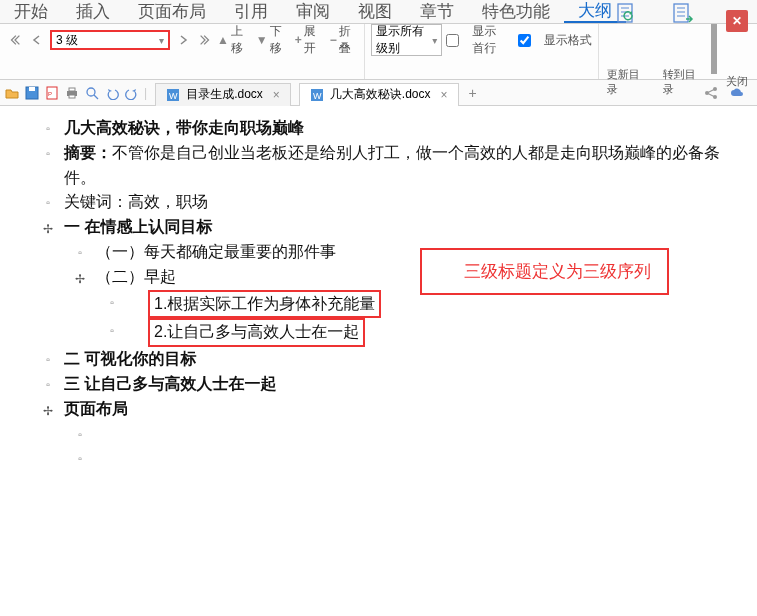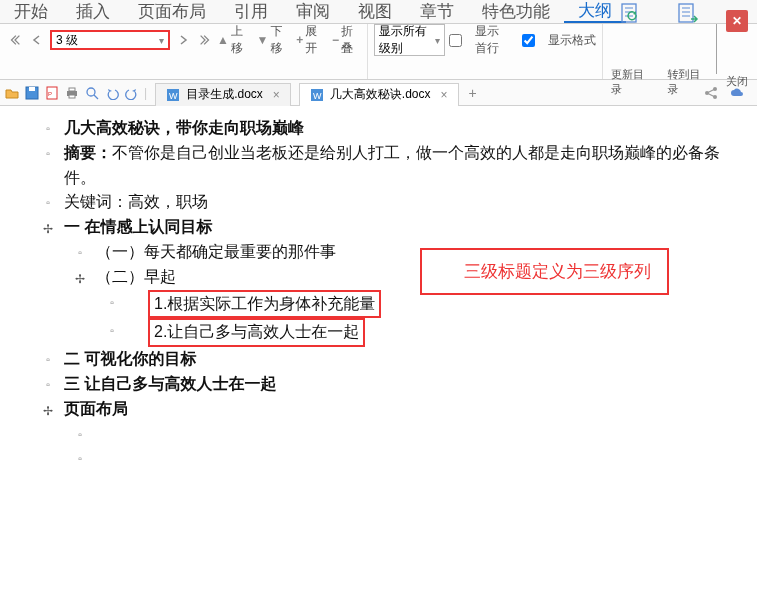--- a/index.html
+++ b/index.html
@@ -143,21 +143,21 @@
           <line x1="6" y1="7" x2="14" y2="7" stroke="#5b8bd4"></line>
           <line x1="6" y1="11" x2="14" y2="11" stroke="#5b8bd4"></line>
           <line x1="6" y1="15" x2="14" y2="15" stroke="#5b8bd4"></line>
           <path d="M17 14 a4 4 0 1 1 -1 -2" fill="none" stroke="#3a7" stroke-width="1.5"></path>
           <path d="M17 10 l0 4 l-3 -1" fill="#3a7"></path>
         </svg>
     </div>
     <div class="lbl">更新目录</div>
   </div>
 
-  <div class="vert-btn" style="border-right:1px solid #a3a3a3;">
+  <div class="vert-btn" style="border-right:6px solid #a3a3a3;">
     <div class="icon">
       <svg width="24" height="24" viewBox="0 0 24 24">
           <rect x="3" y="3" width="14" height="18" fill="none" stroke="#5b8bd4" stroke-width="1.3"></rect>
           <line x1="6" y1="7" x2="14" y2="7" stroke="#5b8bd4"></line>
           <line x1="6" y1="11" x2="14" y2="11" stroke="#5b8bd4"></line>
           <line x1="6" y1="15" x2="14" y2="15" stroke="#5b8bd4"></line>
           <path d="M15 18 L21 18 M18 15 L21 18 L18 21" fill="none" stroke="#3a7" stroke-width="1.5"></path>
         </svg>
     </div>
     <div class="lbl">转到目录</div>

